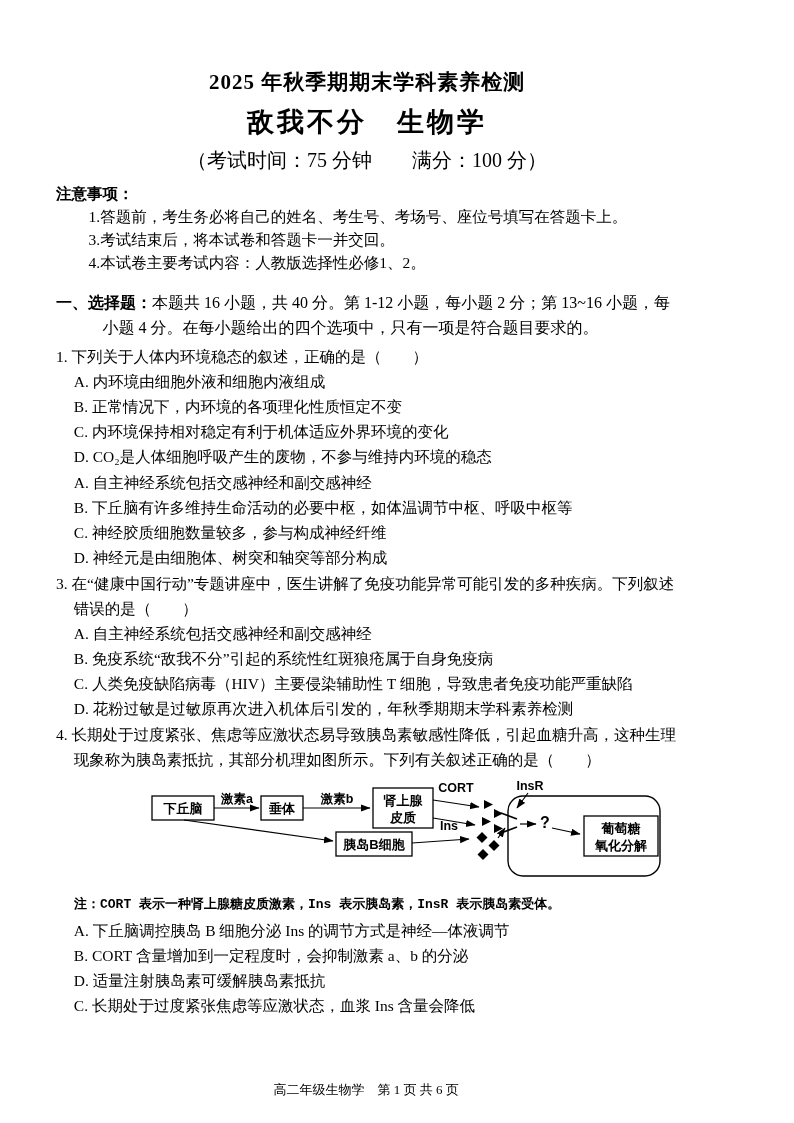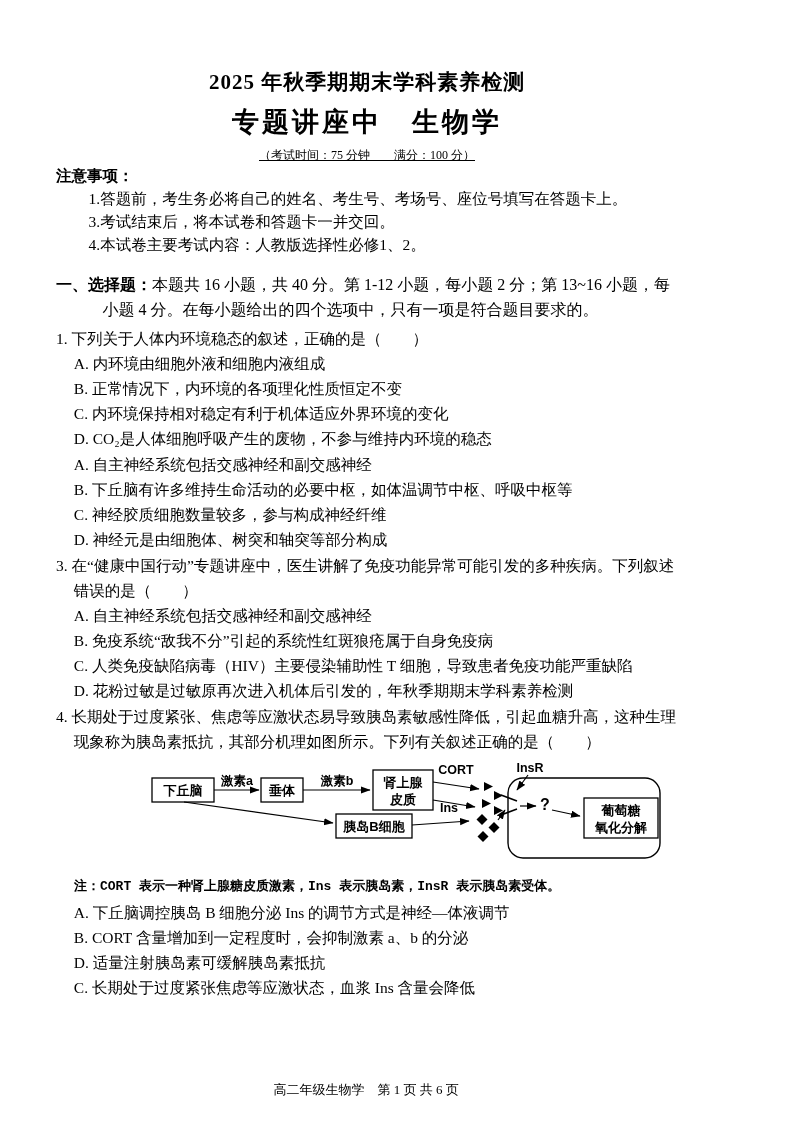--- a/index.html
+++ b/index.html
@@ -17,22 +17,22 @@
     position: relative;
   }
   .title {
     text-align: center; font-size: 21px; font-weight: bold;
     letter-spacing: 1px;
   }
   .subtitle {
     text-align: center; font-size: 27px; font-weight: bold;
     margin-top: 8px; letter-spacing: 3px;
   }
-  .info { text-align: center; font-size: 12px; margin-top: 7px; text-decoration: underline; }
-  .notice { margin-top: 0; font-size: 15.5px; line-height: 23px; }
+  .info { text-align: center; font-size: 20px; margin-top: 7px; }
+  .notice { margin-top: 8px; font-size: 15.5px; line-height: 23px; }
   .notice-label { font-weight: bold; }
   .notice p { text-indent: 2.1em; }
   .section-heading {
     margin-top: 16px; font-size: 16px; line-height: 25px;
     padding-left: 2.9em; text-indent: -2.9em;
   }
   .section-heading b { font-weight: bold; }
   .questions { margin-top: 4px; font-size: 15.5px; line-height: 25px; }
   .question { margin-top: 1px; }
   .stem { padding-left: 1.15em; text-indent: -1.15em; }
@@ -63,21 +63,21 @@
     font-family: "Liberation Sans", sans-serif; }
   .mol { fill: #000; stroke: none; }
   .receptor { stroke: #000; stroke-width: 1.6; fill: none; }
 </style>
 </head>
 <body>
 
 <div class="page">
 
   <div class="title">2025 年秋季期期末学科素养检测</div>
-  <div class="subtitle">专题讲座中　生物学</div>
+  <div class="subtitle">敌我不分　生物学</div>
   <div class="info">（考试时间：75 分钟　　满分：100 分）</div>
 
   <div class="notice">
     <div class="notice-label">注意事项：</div>
     <p>1.答题前，考生务必将自己的姓名、考生号、考场号、座位号填写在答题卡上。</p>
     <p>3.考试结束后，将本试卷和答题卡一并交回。</p>
     <p>4.本试卷主要考试内容：人教版选择性必修1、2。</p>
   </div>
 
   <div class="section-heading"><b>一、选择题：</b><span>本题共 16 小题，共 40 分。第 1-12 小题，每小题 2 分；第 13~16 小题，每小题 4 分。在每小题给出的四个选项中，只有一项是符合题目要求的。</span></div>

